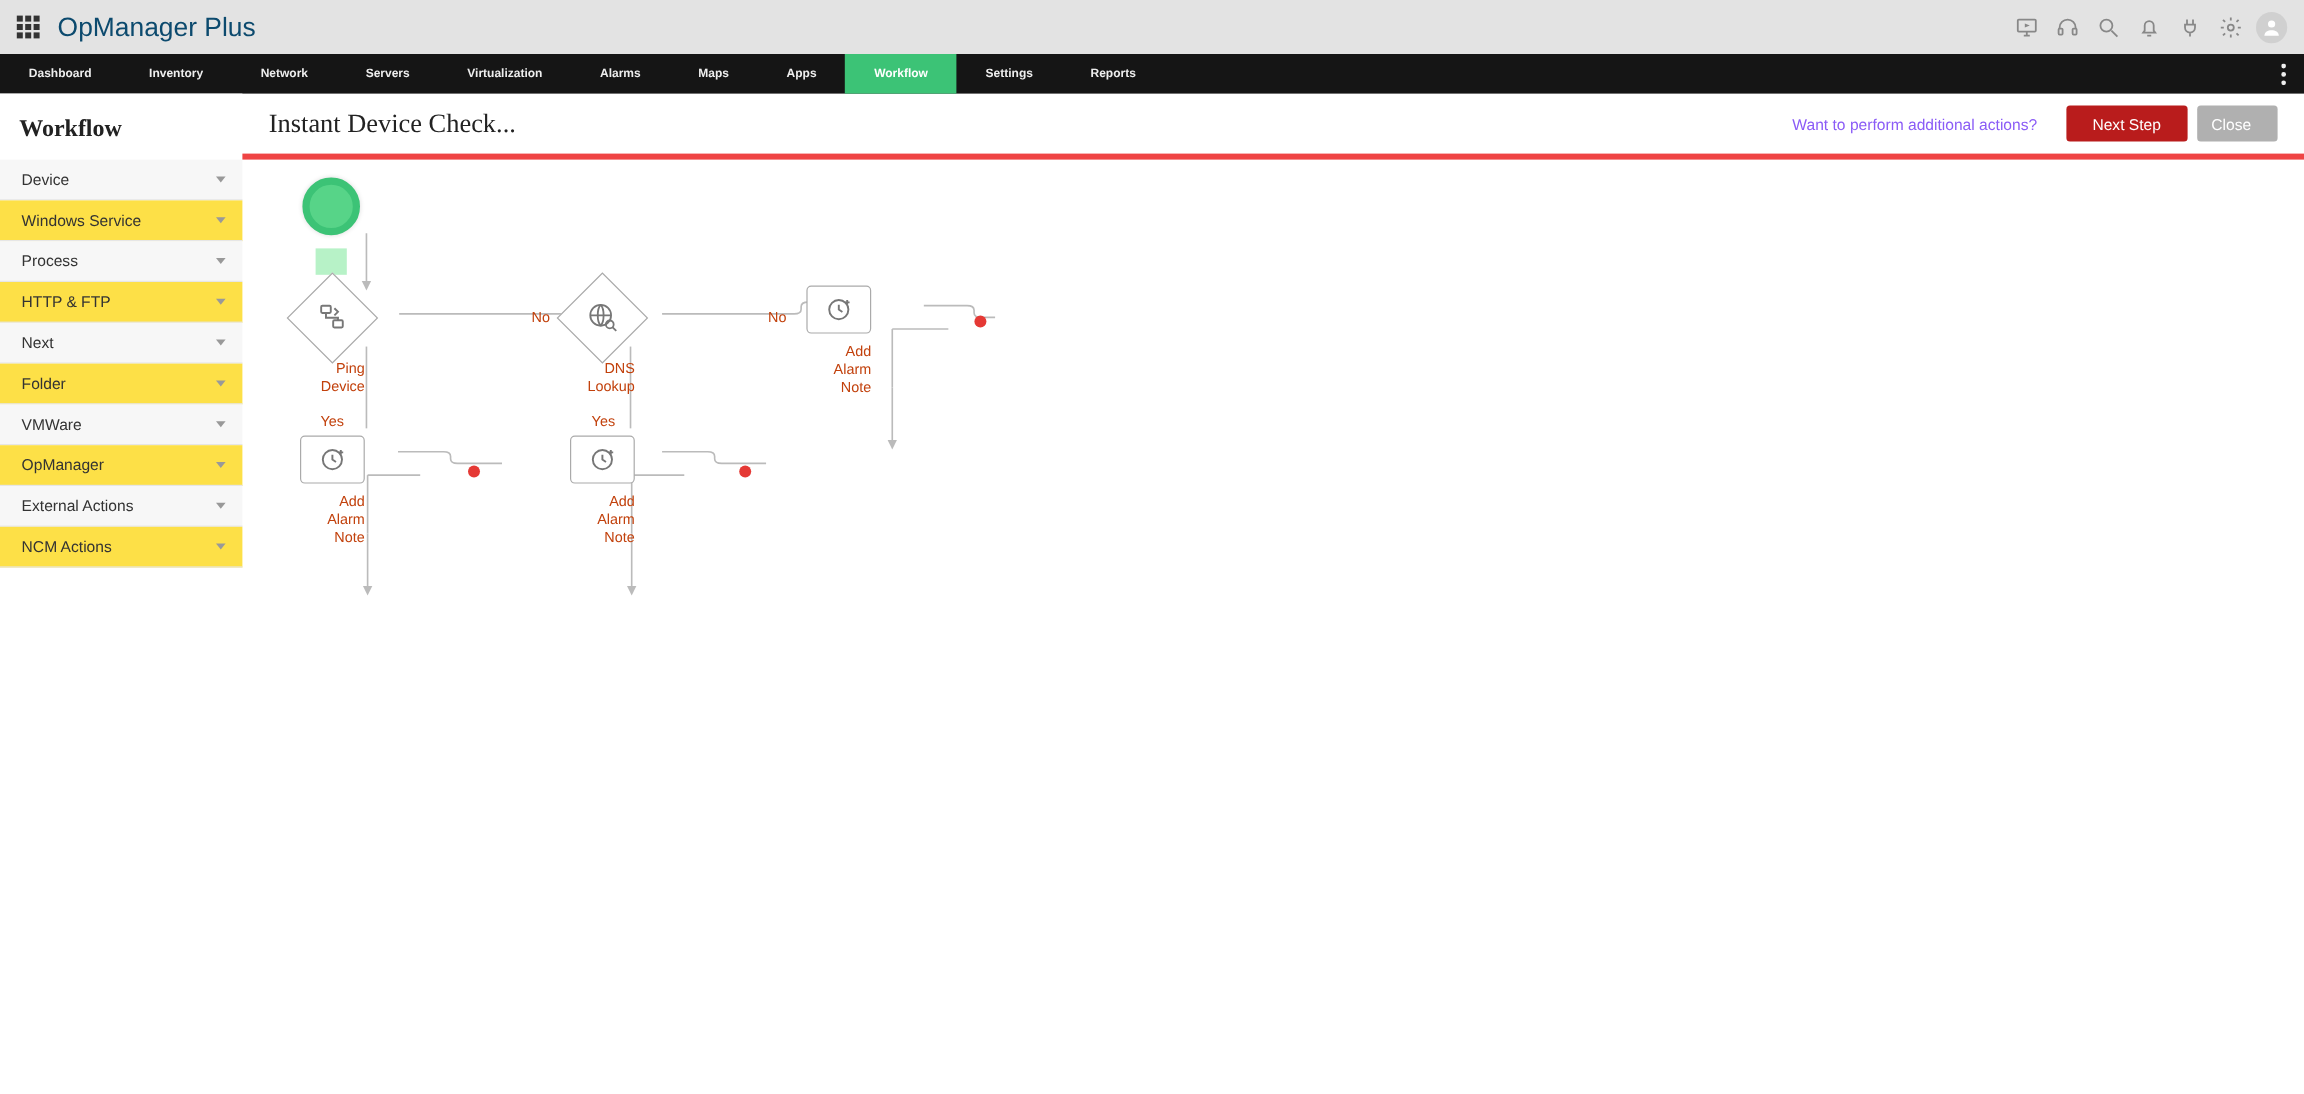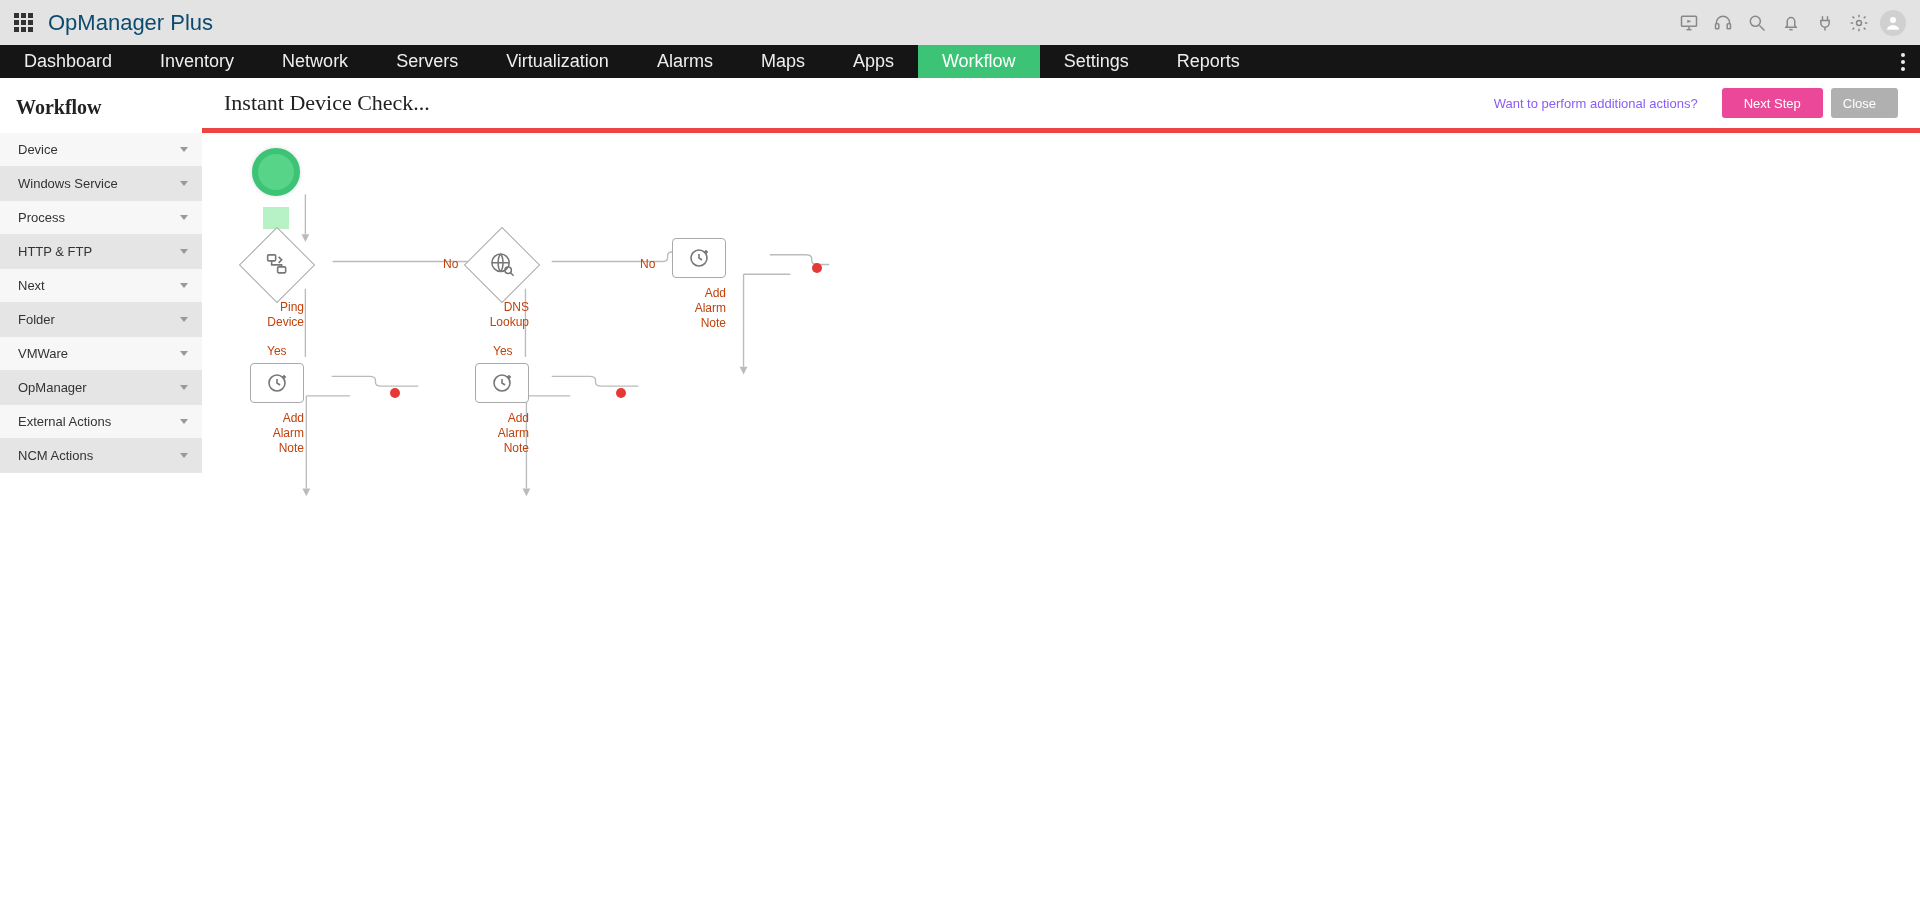--- a/index.html
+++ b/index.html
@@ -11,41 +11,41 @@
 .apps-grid span { background:#333; }
 .brand { margin-left:14px; font-size:22px; color:#0c4a6e; font-weight:400; }
 .topbar-spacer { flex:1; }
 .topbar-icon { width:34px; height:34px; display:flex; align-items:center; justify-content:center; color:#888; cursor:pointer; }
 .topbar-icon svg { width:20px; height:20px; stroke:#888; fill:none; stroke-width:1.8; }
 .avatar { width:26px; height:26px; border-radius:50%; background:#d0d0d0; display:flex; align-items:center; justify-content:center; margin-left:4px; }
 .avatar svg { width:18px; height:18px; fill:#fff; }
 
 
 .navbar { height:33px; background:#151515; display:flex; align-items:stretch; }
-.nav-item { padding:0 24px; display:flex; align-items:center; color:#eee; font-size:18px; cursor:pointer; }
+.nav-item { padding:0 24px; display:flex; align-items:center; color:#eee; font-size:10px; cursor:pointer;font-weight:bold; }
 .nav-item.active { background:#3cc376; color:#fff; }
 .nav-spacer { flex:1; }
 .nav-kebab { width:34px; display:flex; align-items:center; justify-content:center; color:#eee; cursor:pointer; }
 .nav-kebab svg { width:4px; height:18px; fill:#eee; }
 
 
 .body-wrap { display:flex; height:calc(912px - 78px); }
 .sidebar { width:202px; background:#fff; }
 .sidebar-title { font-size:20px; font-weight:600; color:#222; padding:18px 16px 14px; font-family:Georgia,serif; }
-.sb-item { height:34px; display:flex; align-items:center; justify-content:space-between; padding:0 14px 0 18px; font-size:13px; color:#333; background:#e5e5e5; border-bottom:1px solid #e6e6e6; cursor:pointer; }
+.sb-item { height:34px; display:flex; align-items:center; justify-content:space-between; padding:0 14px 0 18px; font-size:13px; color:#333; background:#fde047; border-bottom:1px solid #e6e6e6; cursor:pointer; }
 .sb-item:nth-child(odd){ background:#f7f7f7; }
 .sb-item .caret { width:0; height:0; border-left:4px solid transparent; border-right:4px solid transparent; border-top:5px solid #999; }
 
 .main { flex:1; position:relative; }
 .main-header { height:55px; border-bottom:5px solid #ef4444; display:flex; align-items:center; padding:0 22px; }
 .page-title { font-size:22px; color:#222; font-family:Georgia,serif; }
 .main-header-spacer { flex:1; }
 .link-blue { color:#8b5cf6; font-size:13px; margin-right:16px; cursor:pointer; }
 .btn { height:30px; padding:0 22px; border:none; border-radius:3px; font-size:13px; cursor:pointer; color:#fff; margin-left:8px; }
-.btn-green { background:#ec4899; }
+.btn-green { background:#b91c1c; }
 .btn-grey  { background:#b0b0b0;padding-left:12px; }
 
 
 .canvas { position:relative; width:100%; height:calc(100% - 55px); }
 .node { position:absolute; text-align:right; font-size:12px; color:#c2410c; }
 .start-circle { width:48px; height:48px; border-radius:50%; background:#57d488; border:6px solid #3cc376; box-shadow:0 0 4px rgba(0,0,0,.15); }
 .diamond { width:54px; height:54px; border:1px solid #aaa; background:#fff; transform:rotate(45deg); display:flex; align-items:center; justify-content:center; }
 .diamond-inner { transform:rotate(-45deg); color:#777; }
 .rect { width:54px; height:40px; border:1px solid #aaa; border-radius:4px; background:#fff; display:flex; align-items:center; justify-content:center; color:#777; }
 .node-label { margin-top:8px; line-height:1.25; }

